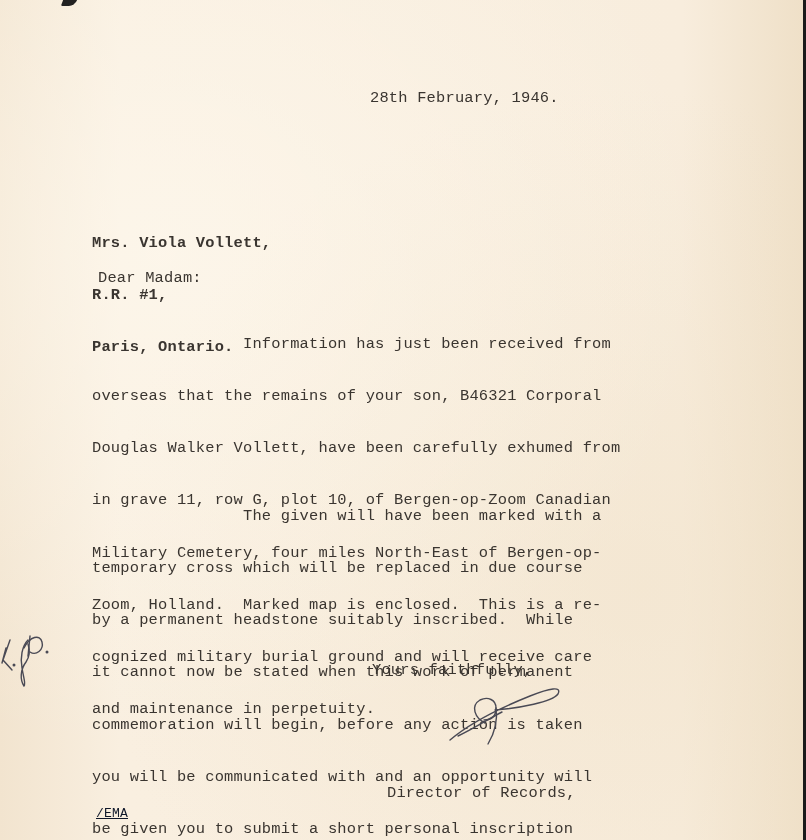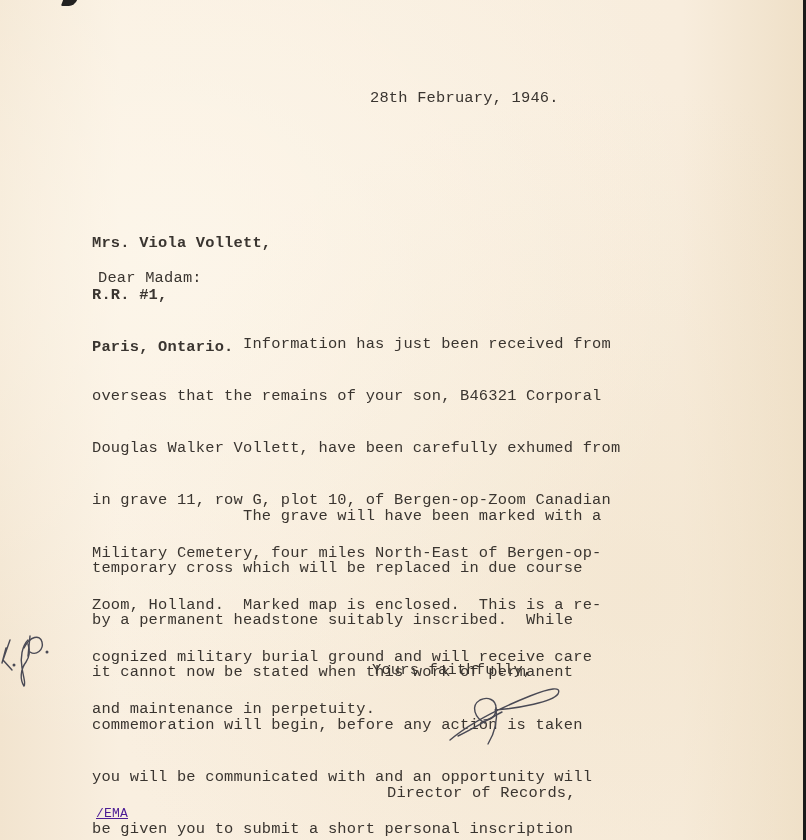--- a/index.html
+++ b/index.html
@@ -24,21 +24,21 @@
       background:#222; border-radius:0 0 8px 2px; transform:skewX(-20deg);
     }
     .t { position:absolute; white-space:pre; font-size:15.4px; line-height:17.4px; letter-spacing:0.2px; }
     .date { left:370px; top:90px; }
     .addr { left:92px; top:200px;font-weight:bold; }
     .salutation { left:98px; top:270px; }
     .p1 { left:92px; top:301px; }
     .p2 { left:92px; top:473px; }
     .closing { left:344px; top:662px;margin-left:28px; }
     .sig-block { left:387px; top:750px; text-align:right; }
-    .ref { left:96px; top:805px; font-size:13px; color:#4c1d95;text-decoration:underline; }
+    .ref { left:96px; top:805px; font-size:13px; color:#0f172a;text-decoration:underline; }
     .initials-svg { position:absolute; left:0; top:618px; }
     .signature-svg { position:absolute; left:440px; top:678px; }
     .line { display:block; }
   </style>
 </head>
 <body>
 
 <div class="paper"></div>
 <div class="edge-right"></div>
 <div class="corner-mark"></div>
@@ -58,21 +58,21 @@
   <span class="line">overseas that the remains of your son, B46321 Corporal</span>
   <span class="line">Douglas Walker Vollett, have been carefully exhumed from</span>
   <span class="line">in grave 11, row G, plot 10, of Bergen-op-Zoom Canadian</span>
   <span class="line">Military Cemetery, four miles North-East of Bergen-op-</span>
   <span class="line">Zoom, Holland.  Marked map is enclosed.  This is a re-</span>
   <span class="line">cognized military burial ground and will receive care</span>
   <span class="line">and maintenance in perpetuity.</span>
 </div>
 
 <div class="t p2">
-  <span class="line">                The grave will have been marked with a</span>
+  <span class="line">                The given will have been marked with a</span>
   <span class="line">temporary cross which will be replaced in due course</span>
   <span class="line">by a permanent headstone suitably inscribed.  While</span>
   <span class="line">it cannot now be stated when this work of permanent</span>
   <span class="line">commemoration will begin, before any action is taken</span>
   <span class="line">you will be communicated with and an opportunity will</span>
   <span class="line">be given you to submit a short personal inscription</span>
   
   
   
 </div>

